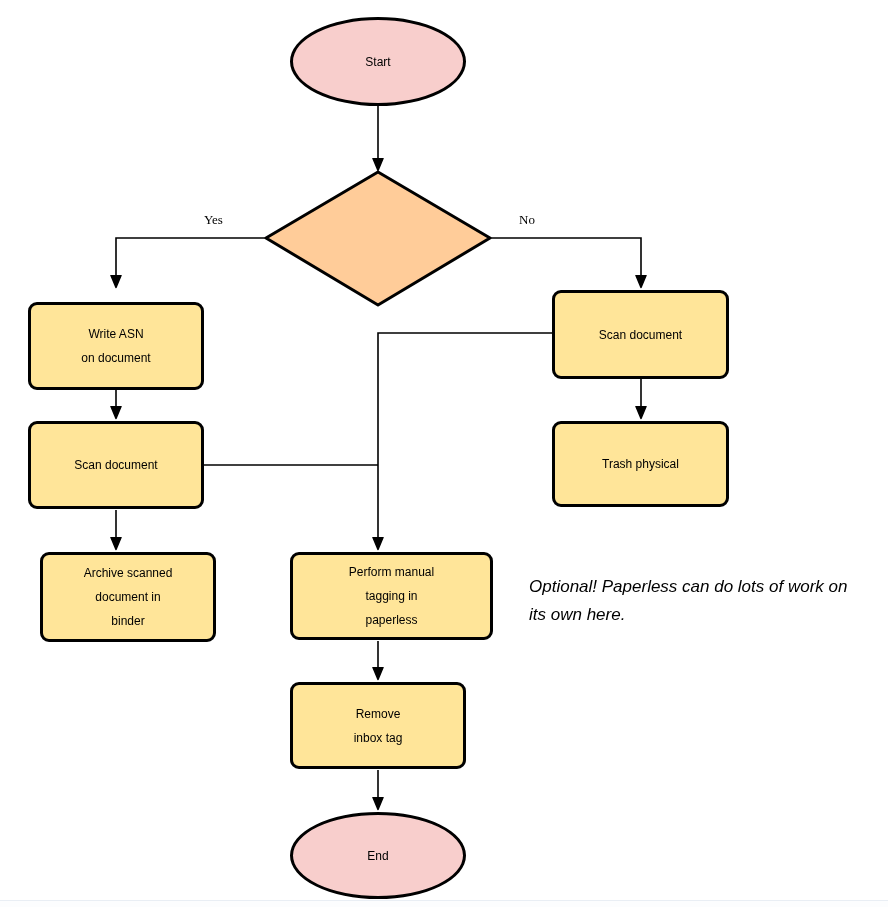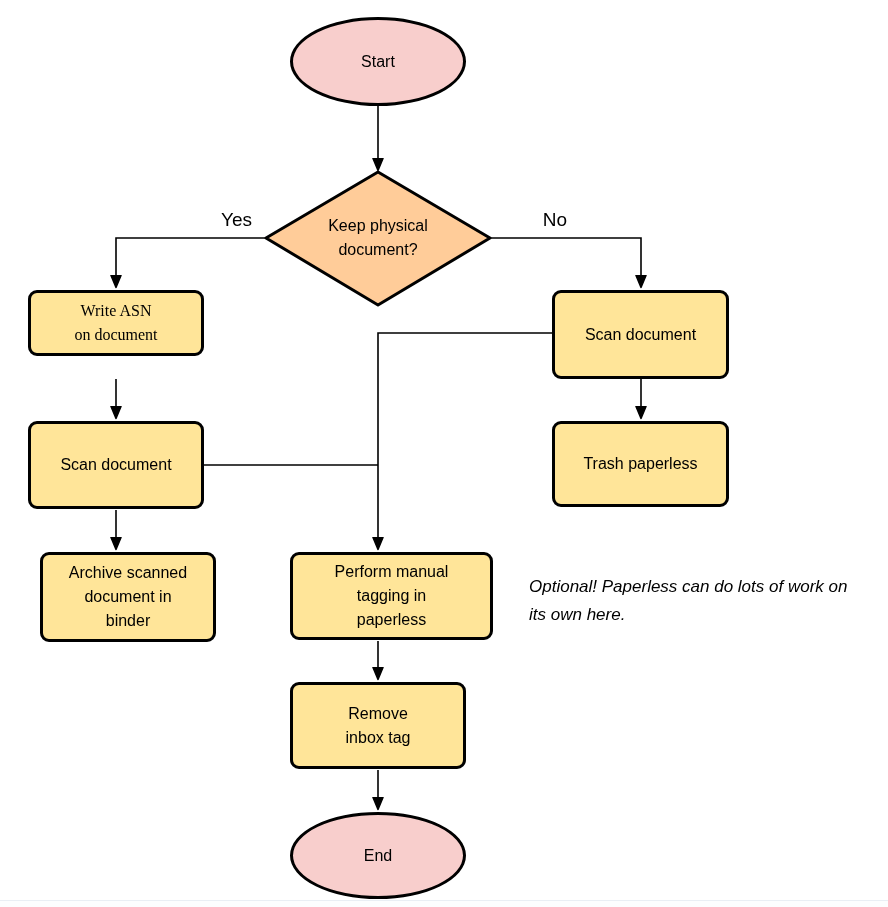--- a/index.html
+++ b/index.html
@@ -5,43 +5,43 @@
   html,body { margin:0; padding:0; background:#ffffff; }
   .canvas {
     position:relative; width:888px; height:907px; background:#ffffff;
     font-family:"Liberation Sans", sans-serif; color:#000; overflow:hidden;
   }
   svg.wires { position:absolute; left:0; top:0; width:888px; height:907px; }
   .node {
     position:absolute; box-sizing:border-box;
     border:3px solid #000;
     display:flex; align-items:center; justify-content:center;
-    text-align:center; font-size:16px; line-height:24px;
+    text-align:center; font-size:12px; line-height:24px;
     white-space:pre-line;
   }
   .process  { background:var(--process-fill,#FFE599); border-radius:9px; }
   .terminal { background:var(--terminal-fill,#F8CECC); border-radius:50%; }
   .decision-label {
     position:absolute; display:flex; align-items:center; justify-content:center;
     text-align:center; font-size:16px; line-height:24px; white-space:pre-line;
   }
-  .edge-label { position:absolute; font-size:19px; line-height:20px; text-align:right; }
+  .edge-label { position:absolute; font-size:13px; line-height:20px; text-align:left;font-family:Liberation Serif, serif; }
   .note {
     position:absolute; font-style:italic; font-size:17px; line-height:28px;
     white-space:pre-line;
   }
   .bottom-edge {
     position:absolute; left:0; right:0; top:900px; height:7px;
     background:#fcfdfe; border-top:1px solid #e9eef4;
   }
 
   
   #n-start      { left:290px; top:17px;  width:176px; height:89px; }
   #n-decision-label { left:278px; top:214px; width:200px; height:48px; }
-  #n-write-asn  { left:28px;  top:290px; width:176px; height:66px;font-family:Liberation Serif, serif; }
+  #n-write-asn  { left:28px;  top:302px; width:176px; height:88px; }
   #n-scan-left  { left:28px;  top:421px; width:176px; height:88px; }
   #n-archive    { left:28px;  top:552px; width:176px; height:90px;margin-left:12px; }
   #n-scan-right { left:552px; top:290px; width:177px; height:89px; }
   #n-trash      { left:552px; top:421px; width:177px; height:86px; }
   #n-tagging    { left:290px; top:552px; width:203px; height:88px; }
   #n-remove     { left:290px; top:682px; width:176px; height:87px; }
   #n-end        { left:290px; top:812px; width:176px; height:87px; }
   #lbl-yes      { left:204px; top:210px; width:48px; }
   #lbl-no       { left:519px; top:210px; width:48px; }
   #note         { left:481px; top:573px; width:404px;margin-left:48px; }
@@ -70,38 +70,36 @@
     <path class="edge" d="M552,333 L378,333 L378,549" marker-end="url(#arrow)"></path>
     <path class="edge" d="M204,465 L378,465"></path>
     <path class="edge" d="M378,641 L378,679" marker-end="url(#arrow)"></path>
     <path class="edge" d="M378,770 L378,809" marker-end="url(#arrow)"></path>
 
     <polygon class="decision-shape" points="378,172 490,238 378,305 266,238"></polygon>
   </svg>
 
   <div class="node terminal" id="n-start">Start</div>
 
-  <div class="decision-label" id="n-decision-label">Keep physical
-document?</div>
 
   <div class="edge-label" id="lbl-yes">Yes</div>
   <div class="edge-label" id="lbl-no">No</div>
 
   <div class="node process" id="n-write-asn">Write ASN
 on document</div>
 
   <div class="node process" id="n-scan-left">Scan document</div>
 
   <div class="node process" id="n-archive">Archive scanned
 document in
 binder</div>
 
   <div class="node process" id="n-scan-right">Scan document</div>
 
-  <div class="node process" id="n-trash">Trash paperless</div>
+  <div class="node process" id="n-trash">Trash physical</div>
 
   <div class="node process" id="n-tagging">Perform manual
 tagging in
 paperless</div>
 
   <div class="note" id="note">Optional! Paperless can do lots of work on
 its own here.</div>
 
   <div class="node terminal" id="n-end">End</div>
 

